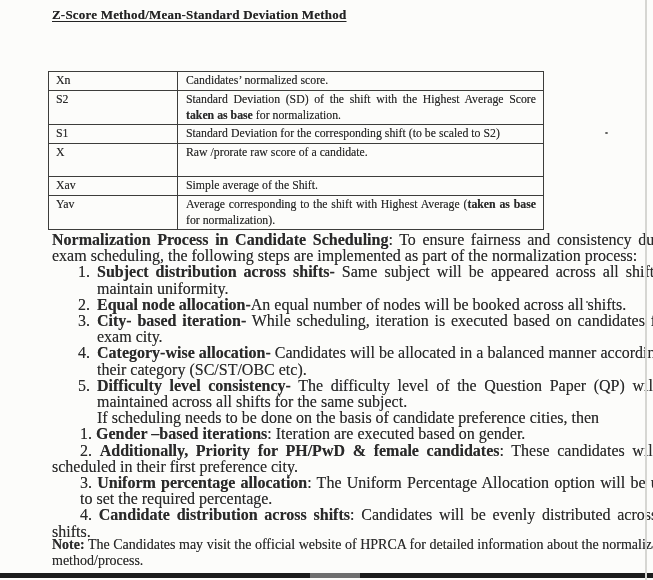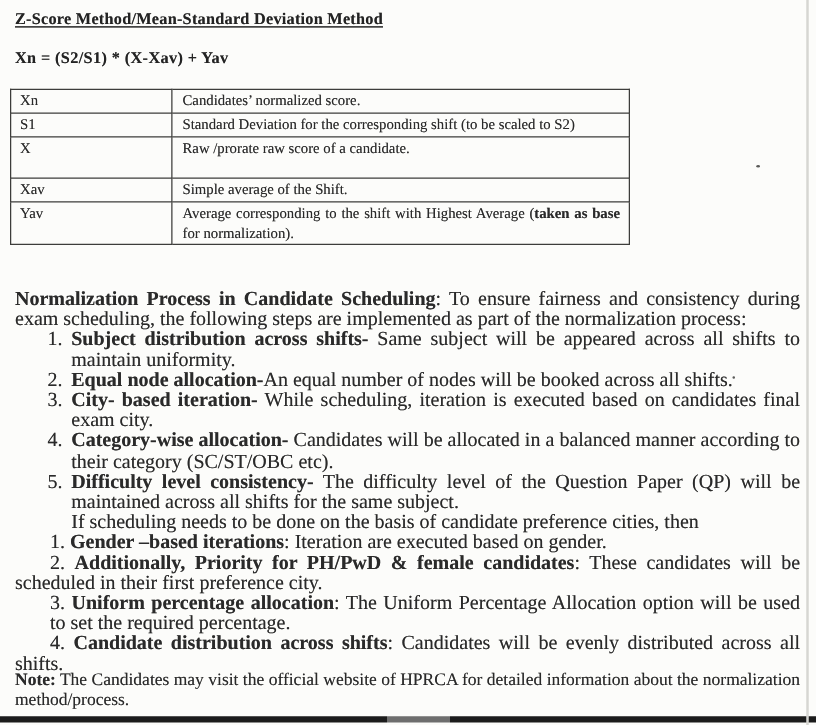--- a/index.html
+++ b/index.html
@@ -6,21 +6,21 @@
   body{
     width:653px;height:580px;
     background:#e9e9e7;
     font-family:"Liberation Serif","DejaVu Serif",serif;
   }
   .page{
     position:relative;width:653px;height:580px;overflow:hidden;
     background:#fcfcfa;
     color:#262626;
   }
-  .scan-text{ text-shadow:0 0 .5px rgba(45,45,45,.55); }
+  .scan-text{ text-shadow:0 0 .5px rgba(45,45,45,.55);margin-left:40px; }
 
   .title{
     position:absolute;top:7px;left:12px;
     font-size:13px;font-weight:bold;letter-spacing:.2px;
     text-decoration:underline;text-underline-offset:2px;
     color:#232323;
   }
   .formula{
     position:absolute;top:38px;left:12px;
     font-size:13px;font-weight:bold;letter-spacing:.3px;
@@ -76,27 +76,30 @@
   .speck.s1{left:605px;top:132px;width:3px;height:2px;}
   .speck.s2{left:586px;top:301px;width:2px;height:2px;}
 </style>
 </head>
 <body>
 
 <div class="page">
 
   <div class="title scan-text">Z-Score Method/Mean-Standard Deviation Method</div>
 
-  <div class="formula scan-text">Xn = (S2/S1) * (X-Xav) + Yav</div>
 
   <table class="defs scan-text">
     <tbody>
       <tr class="h1">
         <td class="term">Xn</td>
         <td class="def"><span>Candidates’ normalized score.</span><span class="b"></span><span></span></td>
+      </tr>
+      <tr class="h2">
+        <td class="term">S2</td>
+        <td class="def"><span>Standard Deviation (SD) of the shift with the Highest Average Score </span><span class="b">taken as base</span><span> for normalization.</span></td>
       </tr>
       <tr class="h1">
         <td class="term">S1</td>
         <td class="def"><span>Standard Deviation for the corresponding shift (to be scaled to S2)</span><span class="b"></span><span></span></td>
       </tr>
       <tr class="hx">
         <td class="term">X</td>
         <td class="def"><span>Raw /prorate raw score of a candidate.</span><span class="b"></span><span></span></td>
       </tr>
       <tr class="h1">

